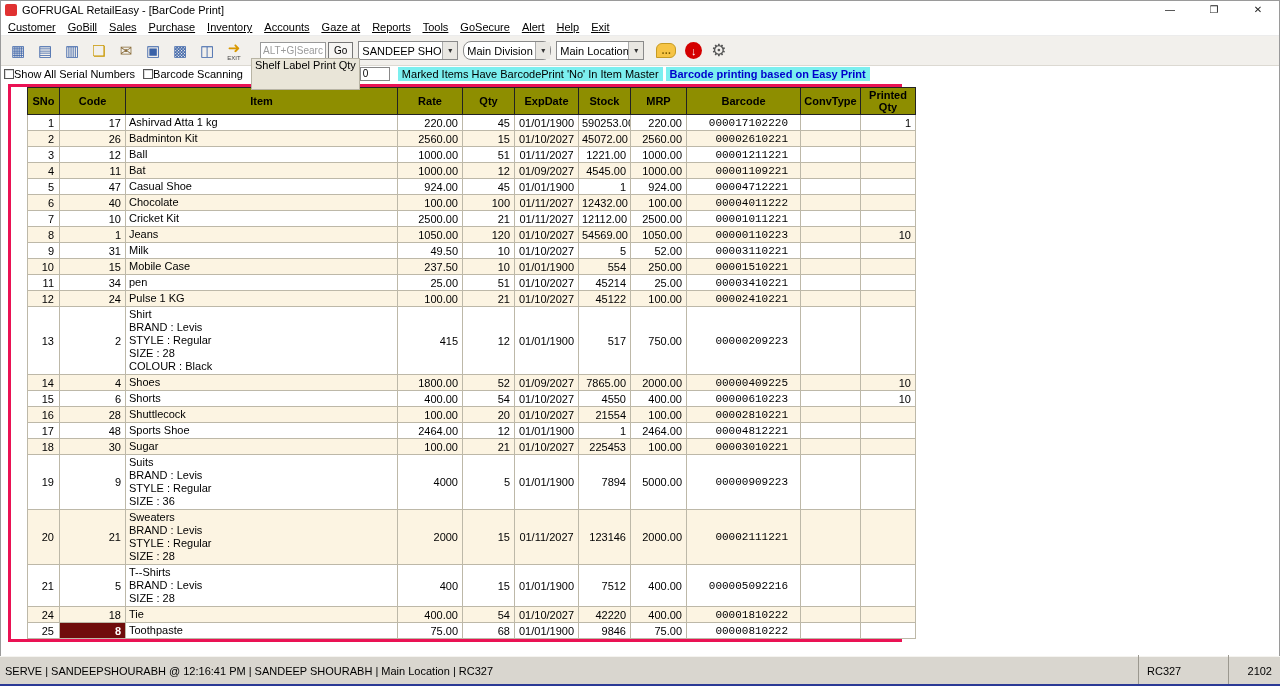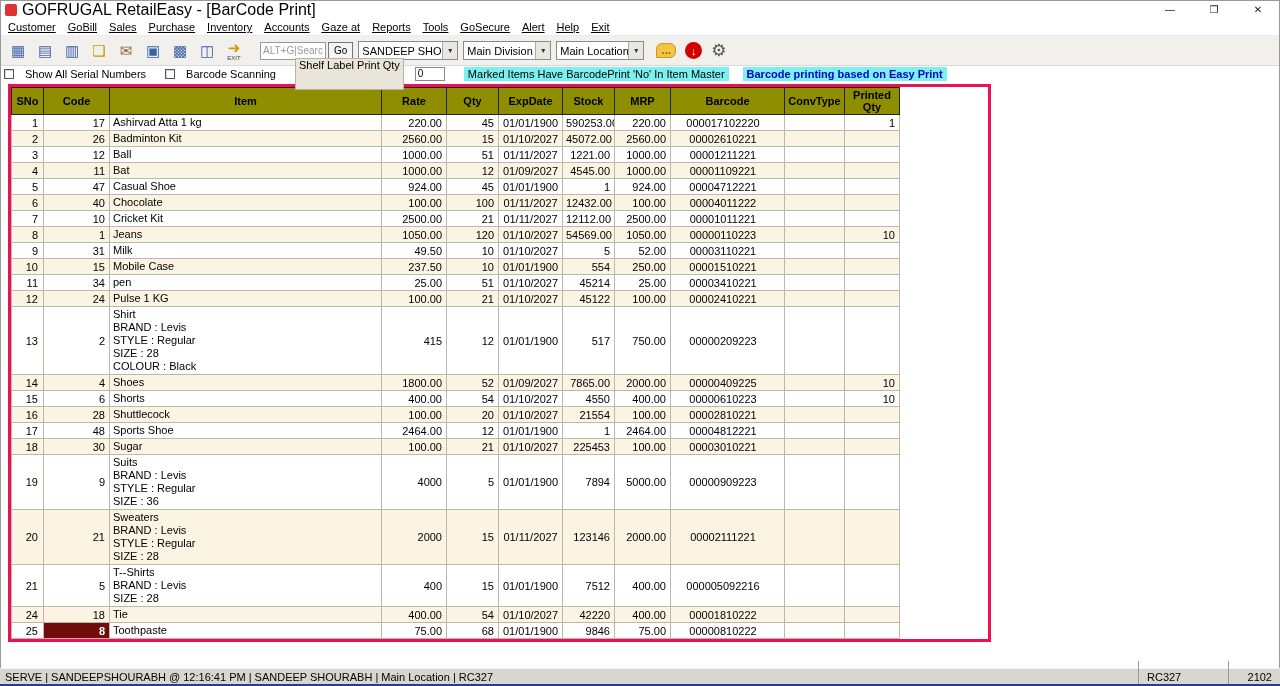--- a/index.html
+++ b/index.html
@@ -6,21 +6,21 @@
   html, body { width: 1280px; height: 686px; overflow: hidden; }
   body {
     font-family: "Liberation Sans", sans-serif;
     font-size: 11px; color: #000; background: #fff;
     position: relative; outline: 1px solid #9a9a9a; outline-offset: -1px;
   }
 
   
   .title-bar { height: 19px; display: flex; align-items: center; background: #fff; padding-left: 5px; gap: 5px; }
   .app-icon { width: 12px; height: 12px; background: #e03131; border-radius: 2px; flex: none; }
-  .title-text { font-size: 16px; white-space: nowrap; }
+  .title-text { font-size: 11px; white-space: nowrap; }
   .caption { margin-left: auto; display: flex; height: 100%; }
   .cap-btn { width: 44px; display: flex; align-items: center; justify-content: center; font-size: 10px; color: #222; }
 
   
   .menu-bar { height: 17px; display: flex; align-items: center; background: #fff; padding-left: 2px; border-bottom: 1px solid #ececec; }
   .menu-item { display: inline-block; padding: 1px 6px; font-size: 11px; white-space: nowrap; text-decoration: underline; }
   .menu-item::first-letter { text-decoration: underline; }
 
   
   .toolbar { height: 30px; background: #f2f0ec; border-bottom: 1px solid #dcd9d2; display: flex; align-items: center; padding: 0 6px; }
@@ -29,53 +29,53 @@
   .tb-glyph { font-size: 15px; line-height: 15px; }
   .tb-label { font-size: 6px; line-height: 7px; color: #444; letter-spacing: 0; }
   .search-input { width: 66px; height: 18px; border: 1px solid #999; font-size: 10px; padding: 0 2px; color: #333; margin-left: 14px; font-family: inherit; }
   .search-input::placeholder { color: #9a9a9a; }
   .go-button { height: 18px; border: 1px solid #777; background: #f6f5f3; font-size: 10px; padding: 0 5px; margin-left: 2px; font-family: inherit; }
   .tb-dropdowns { display: flex; align-items: center; }
   .combo { display: flex; align-items: center; height: 19px; border: 1px solid #8a8a8a; background: #fff; font-size: 11px; margin-left: 5px; }
   .combo-text { padding: 0 3px; white-space: nowrap; overflow: hidden; flex: 1; }
   .combo-arrow { width: 15px; height: 100%; background: #e9e7e2; border-left: 1px solid #aaa; display: flex; align-items: center; justify-content: center; font-size: 8px; color: #333; flex: none; }
   [data-name="user-dropdown"] { width: 100px; }
-  [data-name="division-dropdown"] { width: 88px; }
+  [data-name="division-dropdown"] { width: 88px; border-radius: 8px; }
   [data-name="location-dropdown"] { width: 88px; }
   .tb-icons-right { display: flex; align-items: center; gap: 9px; margin-left: 12px; }
   [data-name="feedback-bubble-icon"] { width: 20px; height: 15px; background: #f6c445; border: 1px solid #c69b22; border-radius: 6px 6px 6px 0; display: flex; align-items: center; justify-content: center; font-size: 10px; line-height: 8px; color: #7a5b00; font-weight: bold; }
   [data-name="download-update-icon"] { width: 17px; height: 17px; background: #d40000; border-radius: 50%; color: #fff; display: flex; align-items: center; justify-content: center; font-size: 11px; font-weight: bold; }
   [data-name="settings-gears-icon"] { font-size: 17px; color: #555; line-height: 17px; }
 
   
-  .options-row { height: 15px; display: flex; align-items: center; background: #fff; font-size: 11px; padding-left: 4px; gap: 11px; }
+  .options-row { height: 15px; display: flex; align-items: center; background: #fff; font-size: 11px; padding-left: 4px; gap: 0; }
   .checkbox { width: 10px; height: 10px; border: 1px solid #555; background: #fff; box-shadow: inset 1px 1px 0 #d8d8d8; flex: none; }
   .opt-label { margin-right: 8px; white-space: nowrap; }
   .shelf-chip { background: #e9e5d8; border: 1px solid #b8b4a4; padding: 0 3px; height: 32px; line-height: 12px; white-space: nowrap; }
   .shelf-input { width: 30px; height: 14px; border: 1px solid #888; font-size: 10px; padding: 0 2px; font-family: inherit; }
   .cyan-note { background: var(--banner-cyan); padding: 0 4px; height: 14px; line-height: 14px; margin-left: 8px; white-space: nowrap; }
   .easy-print-note { background: var(--banner-cyan); color: var(--easy-print-blue); font-weight: bold; padding: 0 4px; height: 14px; line-height: 14px; margin-left: 3px; white-space: nowrap; }
 
   
-  .table-frame { margin: 3px 0 0 8px; width: 983px; border: 3px solid var(--accent-pink); background: #fff; }
+  .table-frame { margin: 3px 0 0 8px; width: 894px; border: 3px solid var(--accent-pink); background: #fff; padding-left: 16px; }
   table { border-collapse: collapse; table-layout: fixed; width: 888px; }
   th { background: var(--header-olive); border: 1px solid #222; font-weight: bold; font-size: 11px; height: 27px; padding: 0 2px; text-align: center; line-height: 12px; color: #000; }
   td { border: 1px solid #bdb8a8; font-size: 11px; height: 13px; line-height: 12px; padding: 0 3px; overflow: hidden; vertical-align: middle; background: #fff; white-space: nowrap; }
   tbody tr:nth-child(even) td { background: var(--row-alt-cream); }
   td.selected { background: var(--selected-cell-bg); color: #fff; font-weight: bold; }
   .c-sno { text-align: right; padding-right: 5px; }
   .c-code { text-align: right; padding-right: 4px; }
   .c-item { text-align: left; white-space: pre-line; padding: 1px 3px; line-height: 13px; }
   .c-rate, .c-qty, .c-stock, .c-mrp, .c-printed_qty { text-align: right; padding-right: 4px; }
   .c-expdate { text-align: center; }
-  .c-barcode { text-align: center; padding-right: 12px; }
+  .c-barcode { text-align: right; padding-right: 12px; font-family: Liberation Mono, monospace; }
   .c-convtype { text-align: center; }
 
   
-  .status-bar { position: absolute; left: 0; right: 0; bottom: 2px; height: 16px; background: #d9d6cf; border-top: 1px solid #f5f4f0; display: flex; align-items: center; font-size: 11px; }
+  .status-bar { position: absolute; left: 0; right: 0; bottom: 2px; height: 28px; background: #d9d6cf; border-top: 1px solid #f5f4f0; display: flex; align-items: center; font-size: 11px; }
   .status-left { flex: 1; padding-left: 5px; white-space: nowrap; overflow: hidden; }
   .status-seg { border-left: 1px solid #9b988f; padding: 16px 8px; height: 100%; display: flex; align-items: center; white-space: nowrap; }
   [data-name="status-terminal"] { width: 90px; }
   [data-name="status-count"] { width: 52px; justify-content: flex-end; }
   .bottom-edge { position: absolute; left: 0; bottom: 0; width: 100%; height: 2px; background: #2b3a96; }
 </style>
 </head>
 <body data-name="app-window">
 
 <div class="title-bar" data-name="title-bar">

